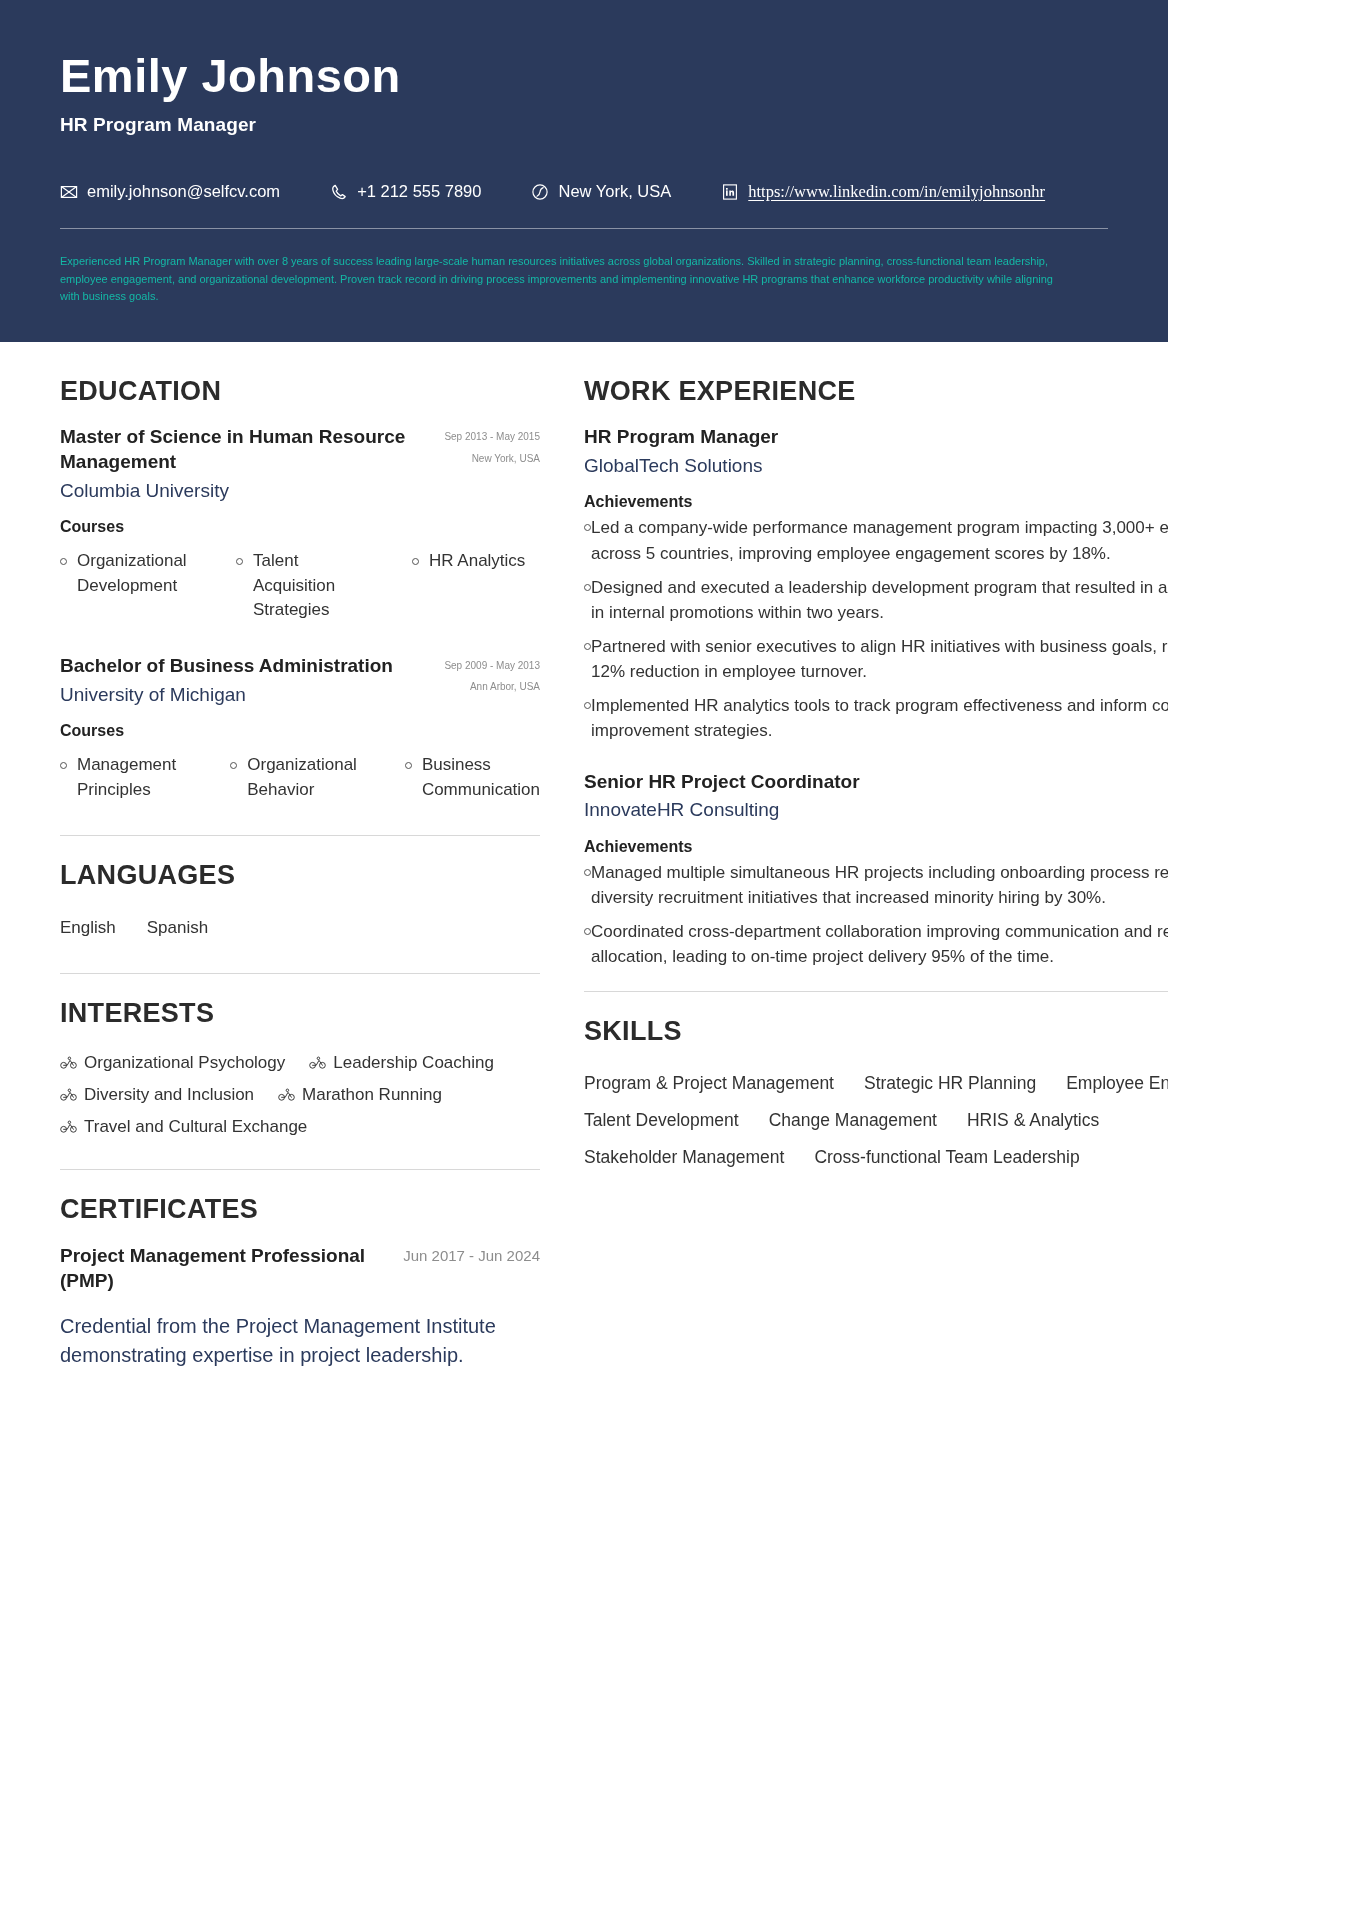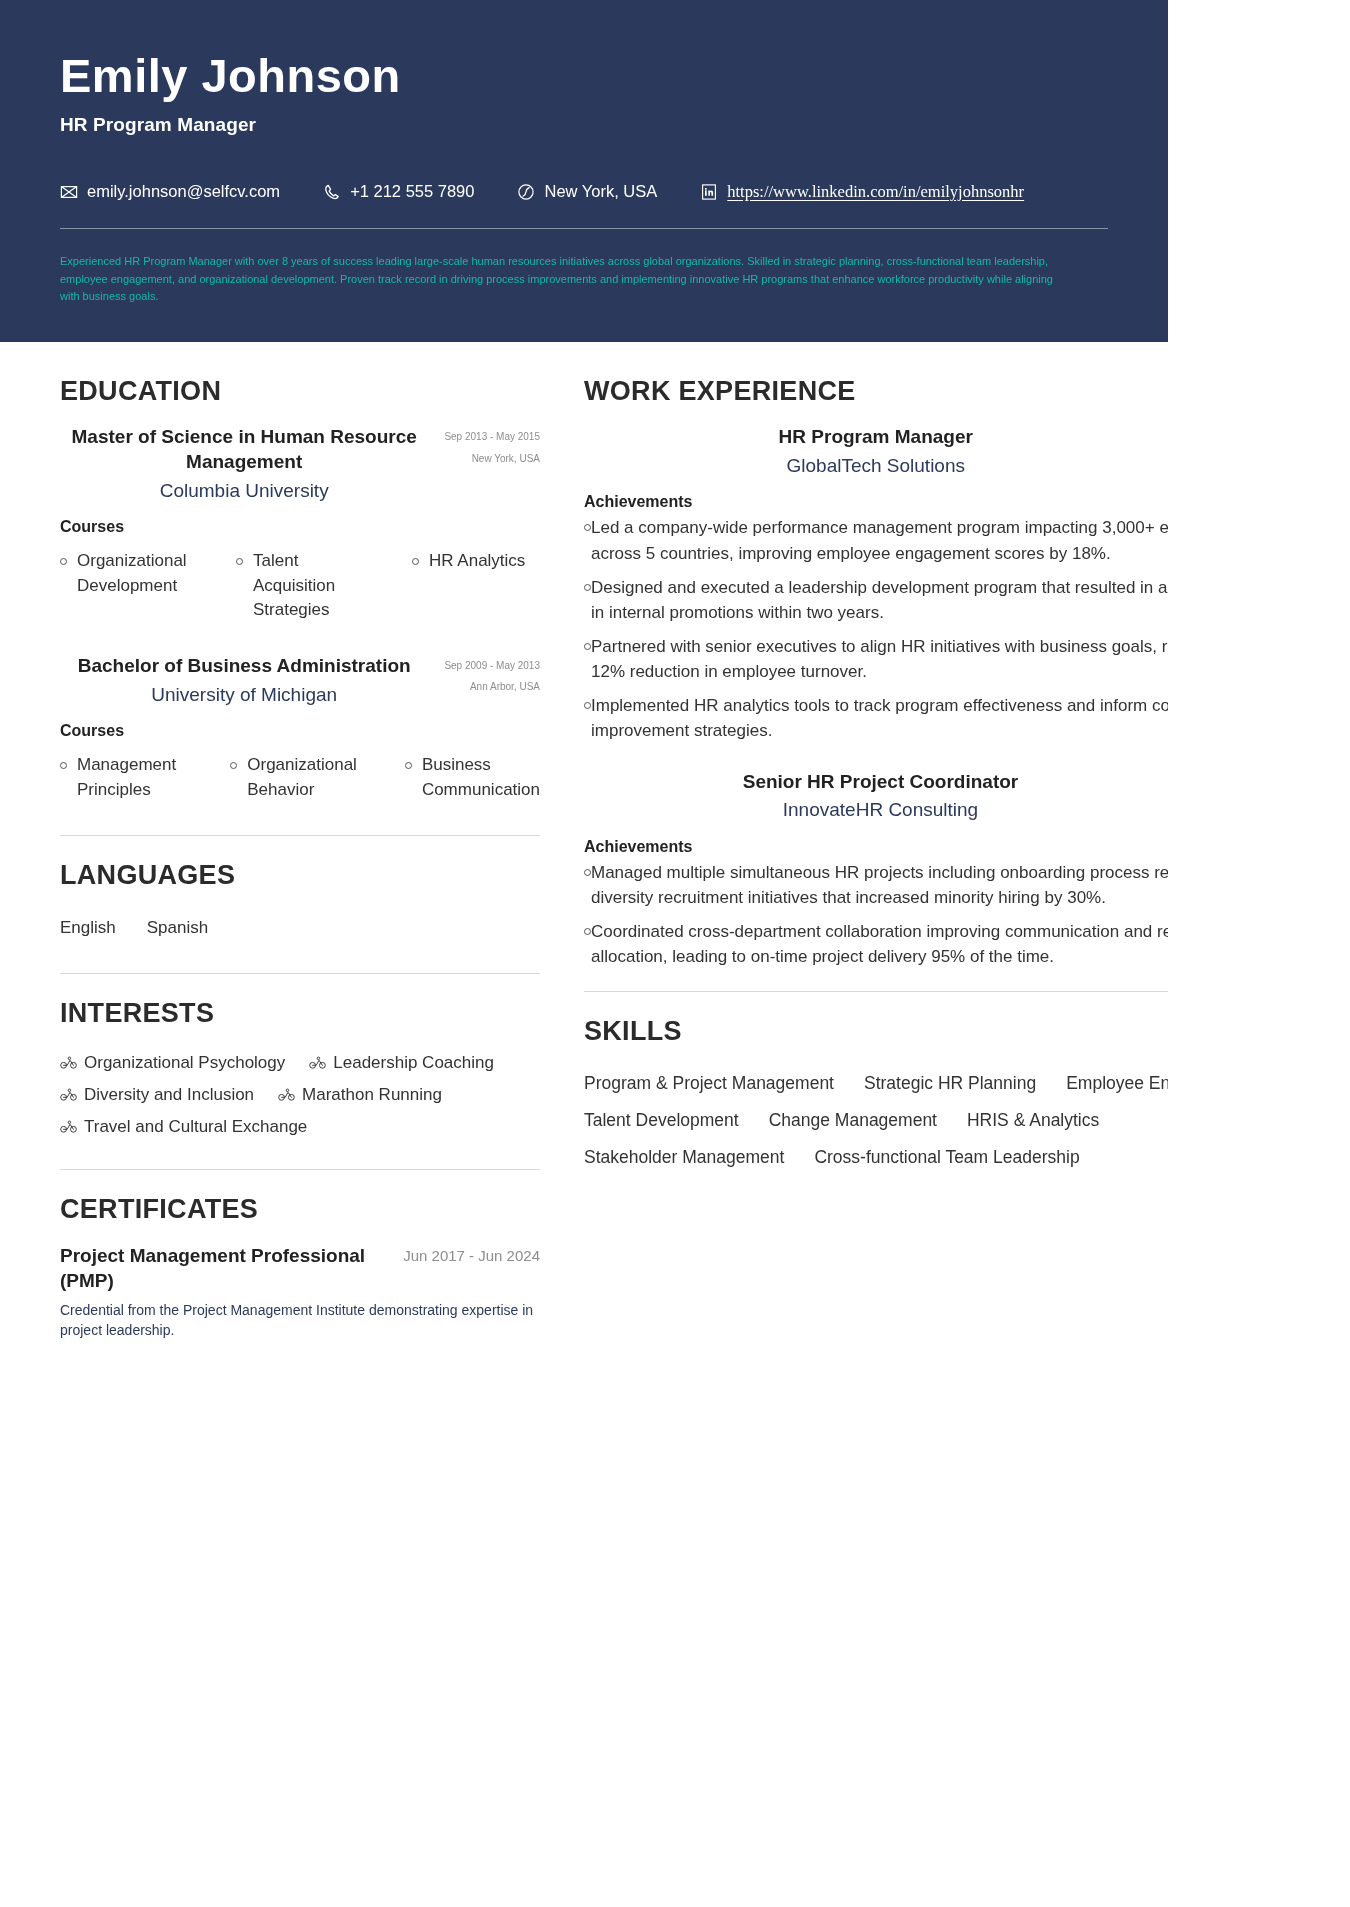--- a/index.html
+++ b/index.html
@@ -39,21 +39,21 @@
     font-weight: 700;
     margin-top: 12px;
     color: #ffffff;
     letter-spacing: 0.1px;
   }
 
   .contact-row {
     display: flex;
     flex-wrap: wrap;
     align-items: center;
-    gap: 9px;
+    gap: 16px;
     margin-top: 46px;
     font-size: 16.5px;
     color: #ffffff;
   }
 
   .contact-item {
     display: flex;
     align-items: center;
     gap: 9px;
     margin-right: 34px;
@@ -121,21 +121,21 @@
   
   .entry { margin-bottom: 20px; }
 
   .entry-head {
     display: flex;
     justify-content: space-between;
     align-items: flex-start;
     gap: 16px;
   }
 
-  .entry-head-left { flex: 1 1 auto; min-width: 0; text-align: center; }
+  .entry-head-left { flex: 1 1 auto; min-width: 0; }
   .entry-head-right {
     flex: 0 0 auto;
     text-align: right;
     padding-top: 4px;
   }
 
   .entry-title {
     font-size: 19px;
     font-weight: 700;
     color: #222222;
@@ -263,24 +263,24 @@
     line-height: 1.33;
     max-width: 350px;
   }
   .cert-date {
     font-size: 15px;
     color: #8d8d8d;
     white-space: nowrap;
     padding-top: 4px;
   }
   .cert-desc {
-    font-size: 14px;
+    font-size: 20px;
     color: #2b3a5c;
     line-height: 1.45;
-    margin-top: 6px;
+    margin-top: 18px;
   }
 </style>
 </head>
 <body>
 
 <div class="page">
 
   <div class="header">
     <div class="name">Emily Johnson</div>
     <div class="job-title">HR Program Manager</div>

